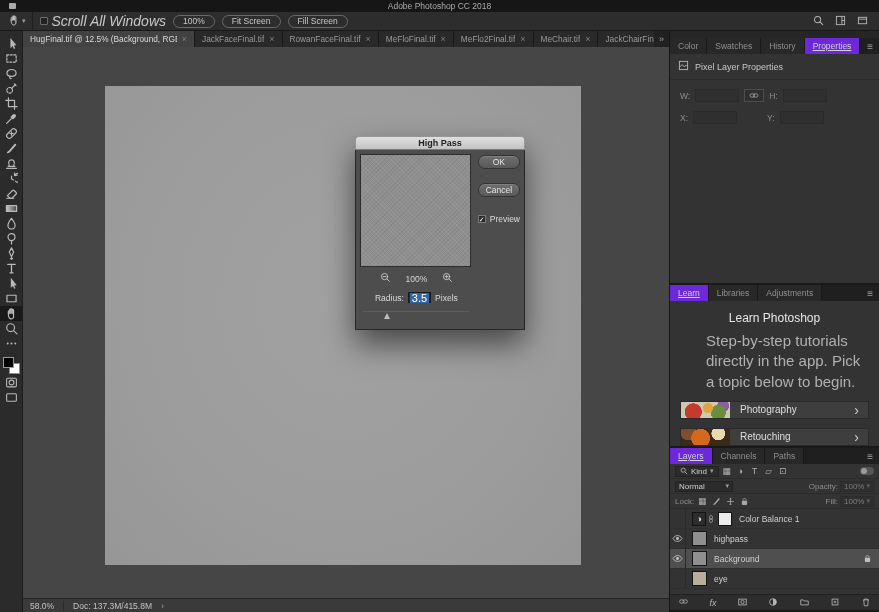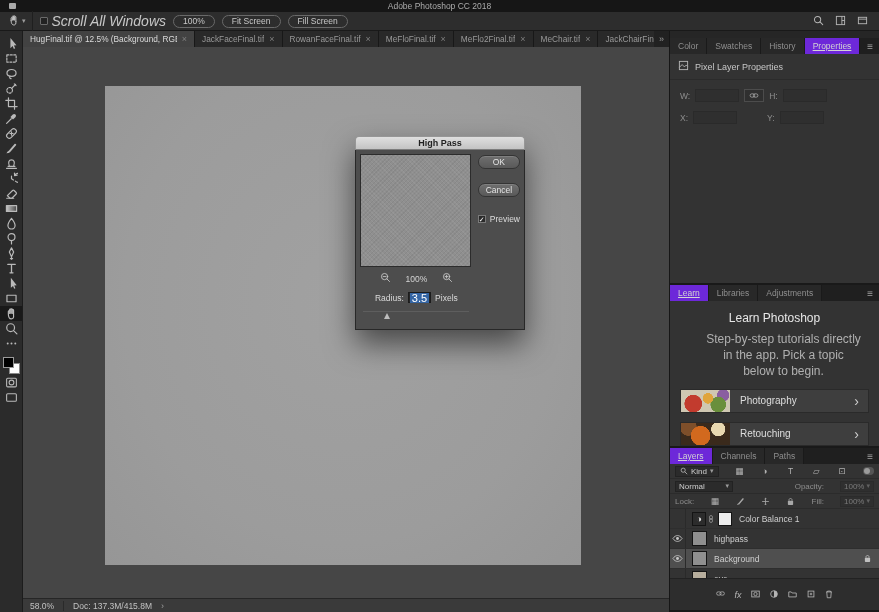--- a/index.html
+++ b/index.html
@@ -95,38 +95,38 @@
   .ptab.active { background:#6d28d9; color:#d3d3d3;text-decoration:underline; }
   .pmenu { margin-left:auto; display:flex; align-items:center; padding:0 6px; color:#a0a0a0; font-size:10px; }
 
   .phdr { display:flex; align-items:center; gap:6px; padding:6px 8px; font-size:9px; color:#c6c6c6; border-bottom:1px solid #2b2b2b; }
   .proprows { padding:9px 10px; display:flex; flex-direction:column; gap:9px; }
   .prow { display:flex; align-items:center; gap:5px; font-size:8.5px; color:#8d8d8d; }
   .pfield { width:44px; height:13px; background:#2c2c2c; border:1px solid #242424; opacity:.55; }
   .linkbox { width:20px; height:13px; border:1px solid #4c4c4c; background:#2f2f2f; display:flex; align-items:center; justify-content:center; }
 
   .ltitle { margin-top:10px; text-align:center; font-size:12px; color:#e7e7e7; }
-  .lsub { margin-top:6px; text-align:center; font-size:12px; line-height:1.35; color:#b0b0b0; padding:0 18px;margin-left:18px; }
+  .lsub { margin-top:6px; text-align:left; font-size:15px; line-height:1.35; color:#b0b0b0; padding:0 18px;margin-left:18px; }
   .card { margin:9px 10px 0; height:35px; background:#3e3e3e; border:1px solid #2a2a2a; display:flex; align-items:center; }
   .cardimg { width:49px; height:100%; flex:0 0 auto; }
   .img-photography { background:
       radial-gradient(circle at 25% 62%, #c23b2e 0 22%, transparent 23%),
       radial-gradient(circle at 55% 38%, #e0a43c 0 17%, transparent 18%),
       radial-gradient(circle at 76% 66%, #6a8f3c 0 19%, transparent 20%),
       radial-gradient(circle at 86% 24%, #8a5fa0 0 13%, transparent 14%),
       #cfc7b2; }
   .img-retouching { background:
       radial-gradient(circle at 40% 58%, #d2691e 0 30%, transparent 31%),
       radial-gradient(circle at 76% 28%, #e8d8b0 0 17%, transparent 18%),
       radial-gradient(circle at 15% 20%, #7e4f2a 0 18%, transparent 19%),
       #3a2a1c; }
   .cardlbl { margin-left:10px; font-size:10px; color:#dedede; }
   .cardchev { margin-left:auto; margin-right:9px; font-size:14px; color:#cfcfcf; }
 
-  .lctl { height:15px; display:flex; align-items:center; gap:16px; padding:0 5px;
+  .lctl { height:15px; display:flex; align-items:center; gap:2px; padding:0 5px;
           border-bottom:1px solid #2b2b2b; font-size:8px; color:#8d8d8d; flex:0 0 auto; }
   .kinddrop { display:flex; align-items:center; gap:3px; background:#2b2b2b; border:1px solid #222;
               height:11px; padding:0 4px; font-size:8px; color:#cfcfcf; }
   .ficon { width:12px; display:flex; justify-content:center; align-items:center; color:#b2b2b2; font-size:8.5px; }
   .ftoggle { margin-left:auto; width:14px; height:8px; border-radius:4px; background:#555; position:relative; }
   .ftoggle .knob { position:absolute; left:1px; top:1px; width:6px; height:6px; border-radius:3px; background:#9b9b9b; }
   .minidrop { display:flex; align-items:center; gap:2px; background:#2b2b2b; border:1px solid #222;
               height:11px; padding:0 3px; font-size:8px; color:#cdcdcd; }
   .dim { opacity:.45; }
   .mlauto { margin-left:auto; }
@@ -137,22 +137,22 @@
   .eyecell { width:16px; align-self:stretch; border-right:1px solid #2a2a2a; display:flex;
              align-items:center; justify-content:center; flex:0 0 auto; }
   .lthumb { width:15px; height:15px; border:1px solid #141414; margin-left:6px; flex:0 0 auto; }
   .th-gray { background:#8f8f8f; } .th-tan { background:#b7ae9d; }
   .adjthumb { width:14px; height:14px; background:#2c2c2c; border:1px solid #141414; margin-left:6px;
               display:flex; align-items:center; justify-content:center; color:#ddd; font-size:9px; flex:0 0 auto; }
   .maskthumb { width:14px; height:14px; background:#ececec; border:1px solid #141414; margin-left:2px; flex:0 0 auto; }
   .chainmini { margin:0 1px; display:flex; align-items:center; flex:0 0 auto; }
   .lname { margin-left:7px; white-space:nowrap; }
   .locktag { margin-left:auto; margin-right:7px; display:flex; align-items:center; }
-  .lpbottom { height:32px; background:#2d2d2d; border-top:1px solid #222; display:flex; align-items:center;
-              justify-content:center; gap:8px; padding:0 8px; color:#b5b5b5; font-size:8.5px; flex:0 0 auto; }
+  .lpbottom { height:16px; background:#2d2d2d; border-top:1px solid #222; display:flex; align-items:center;
+              justify-content:space-between; gap:8px; padding:0 8px; color:#b5b5b5; font-size:8.5px; flex:0 0 auto; }
   .fxlbl { font-style:italic; font-size:9px; }
 </style>
 </head>
 <body>
 
 <div class="app">
 
   <div class="titlebar">
     <div class="tb-icon"></div>
     <span>Adobe Photoshop CC 2018</span>

